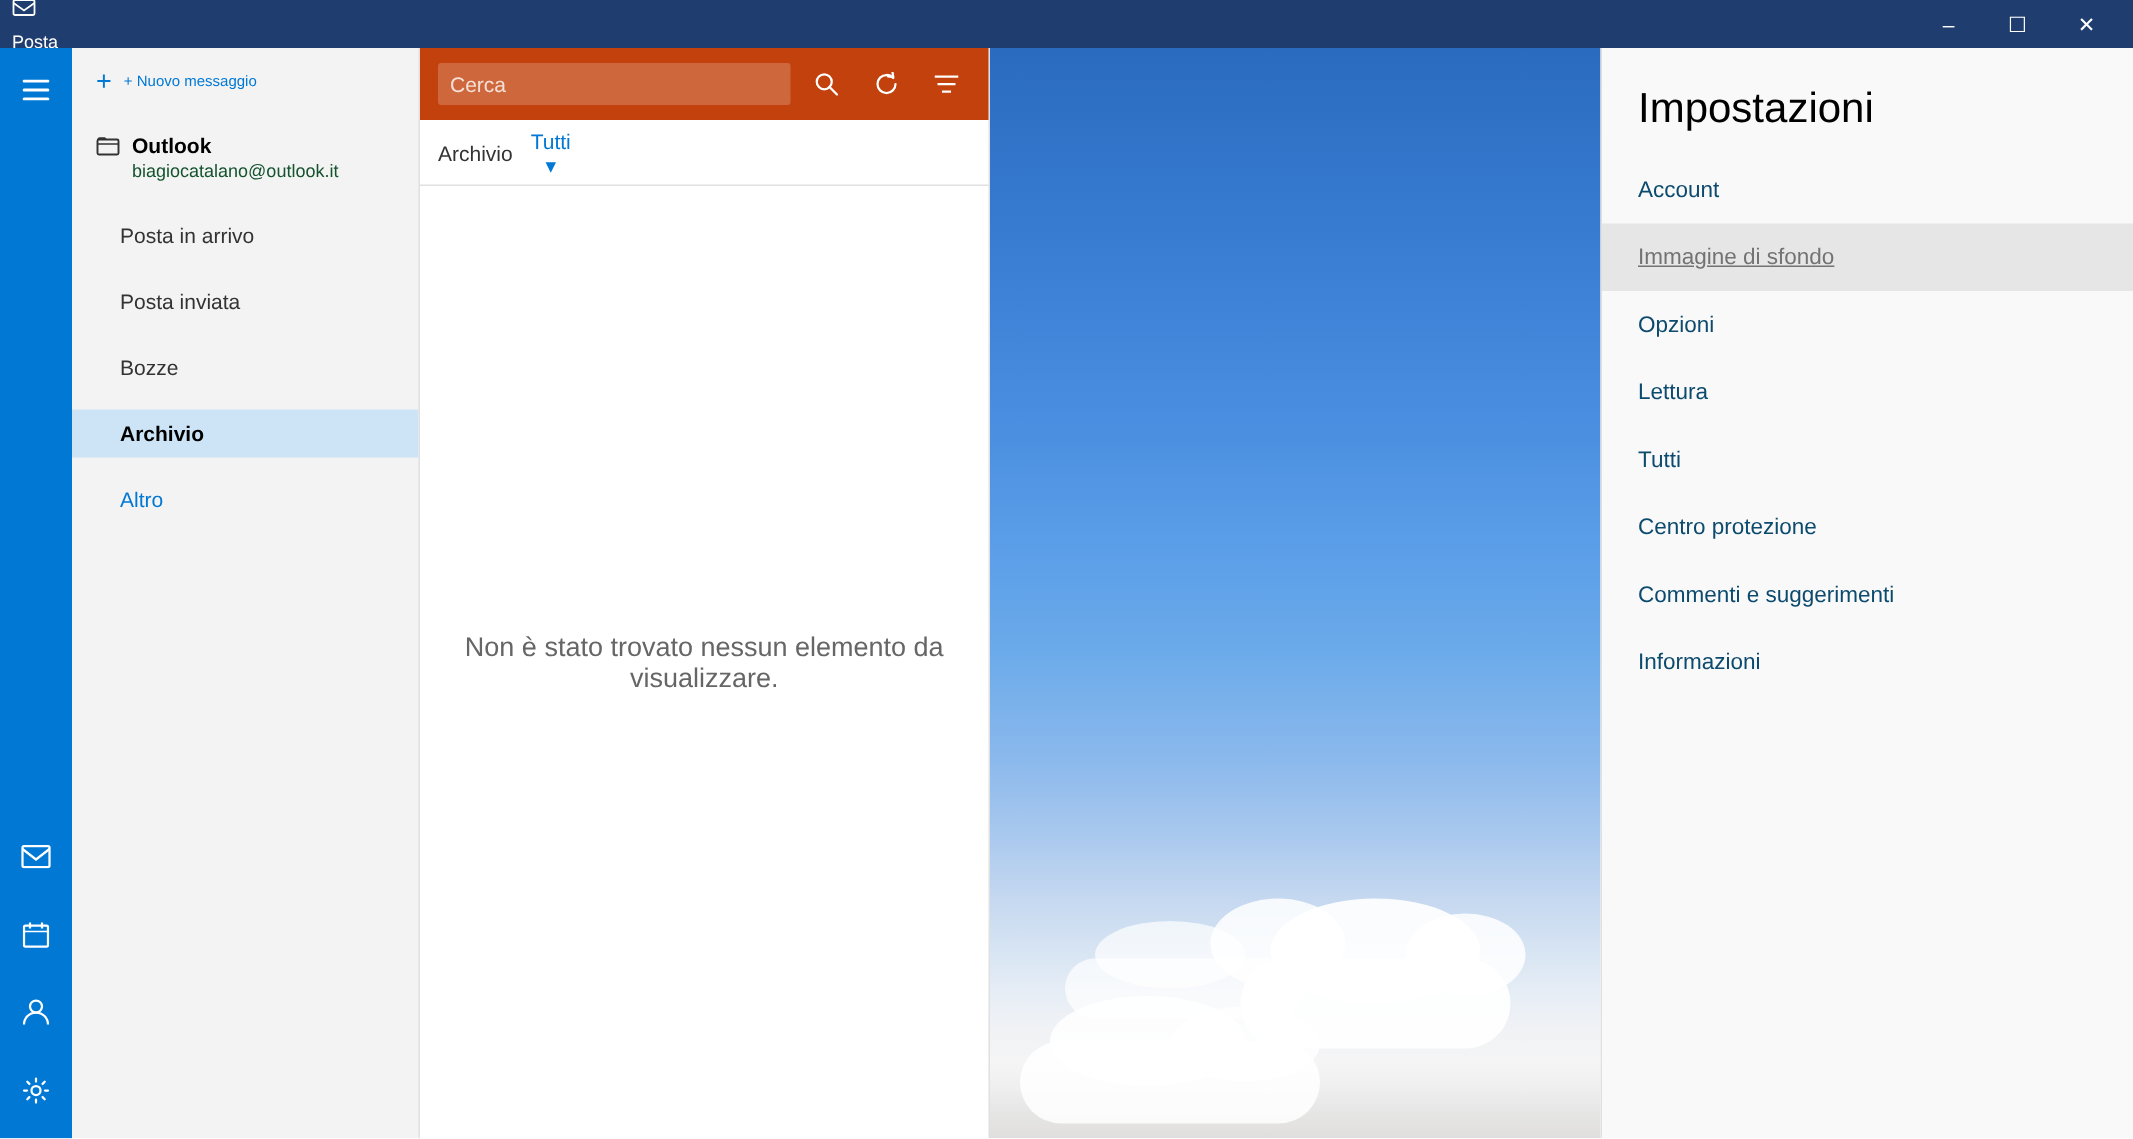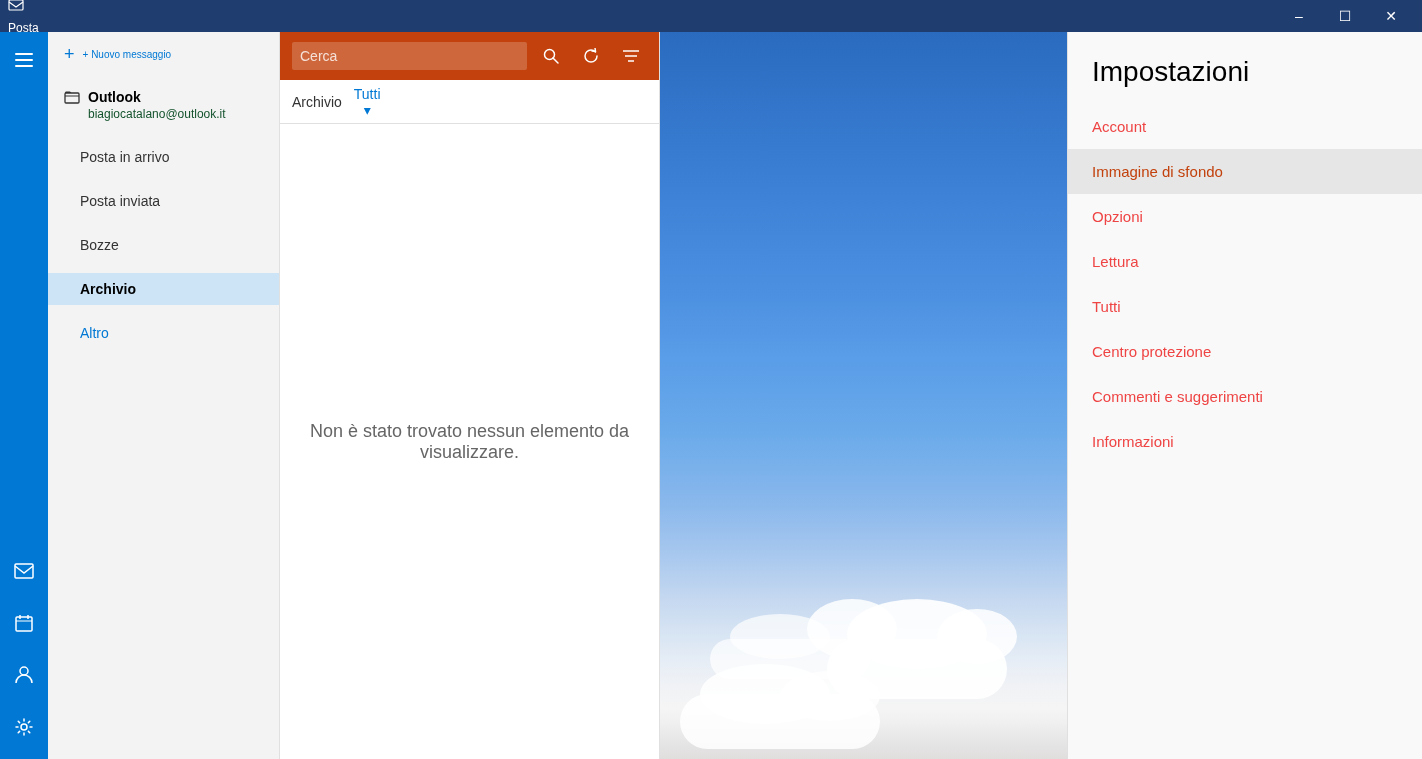--- a/index.html
+++ b/index.html
@@ -258,27 +258,28 @@
       color: #000;
       padding: 24px 24px 16px 24px;
     }
     .settings-list {
       flex: 1;
       overflow-y: auto;
     }
     .settings-item {
       padding: 14px 24px;
       font-size: 15px;
-      color: #ef4444;
+      color: #0c4a6e;
       cursor: pointer;
       border-bottom: none;
     }
     .settings-item.active {
       background: #e6e6e6;
-      color: #c2410c;
+      color: #737373;
+      text-decoration: underline;
     }
   </style>
 </head>
 <body>
 
 <div class="titlebar">
   <div class="titlebar-title">
     <svg viewBox="0 0 16 16" fill="white">
       <rect x="1" y="3" width="14" height="10" rx="1" fill="none" stroke="white" stroke-width="1.2"></rect>
       <path d="M1 5l7 5 7-5" fill="none" stroke="white" stroke-width="1.2"></path>

